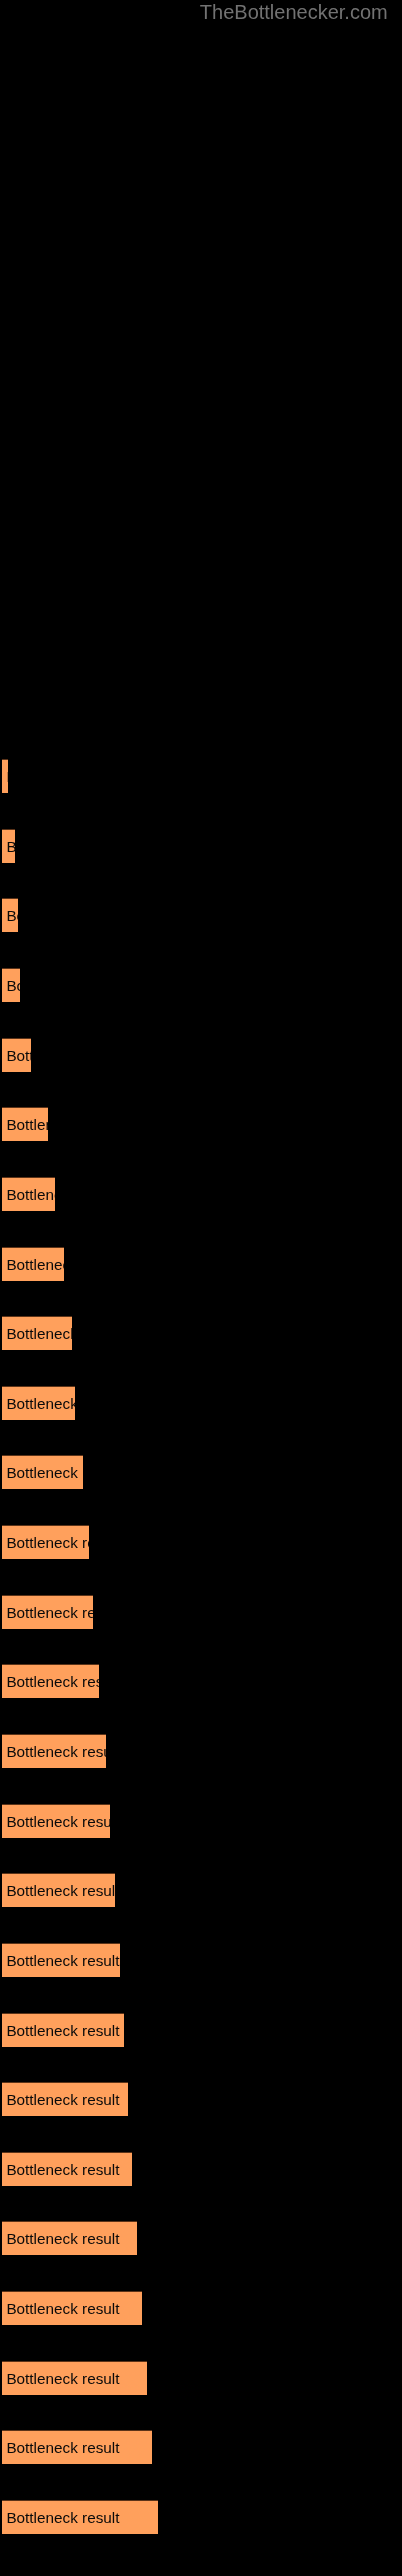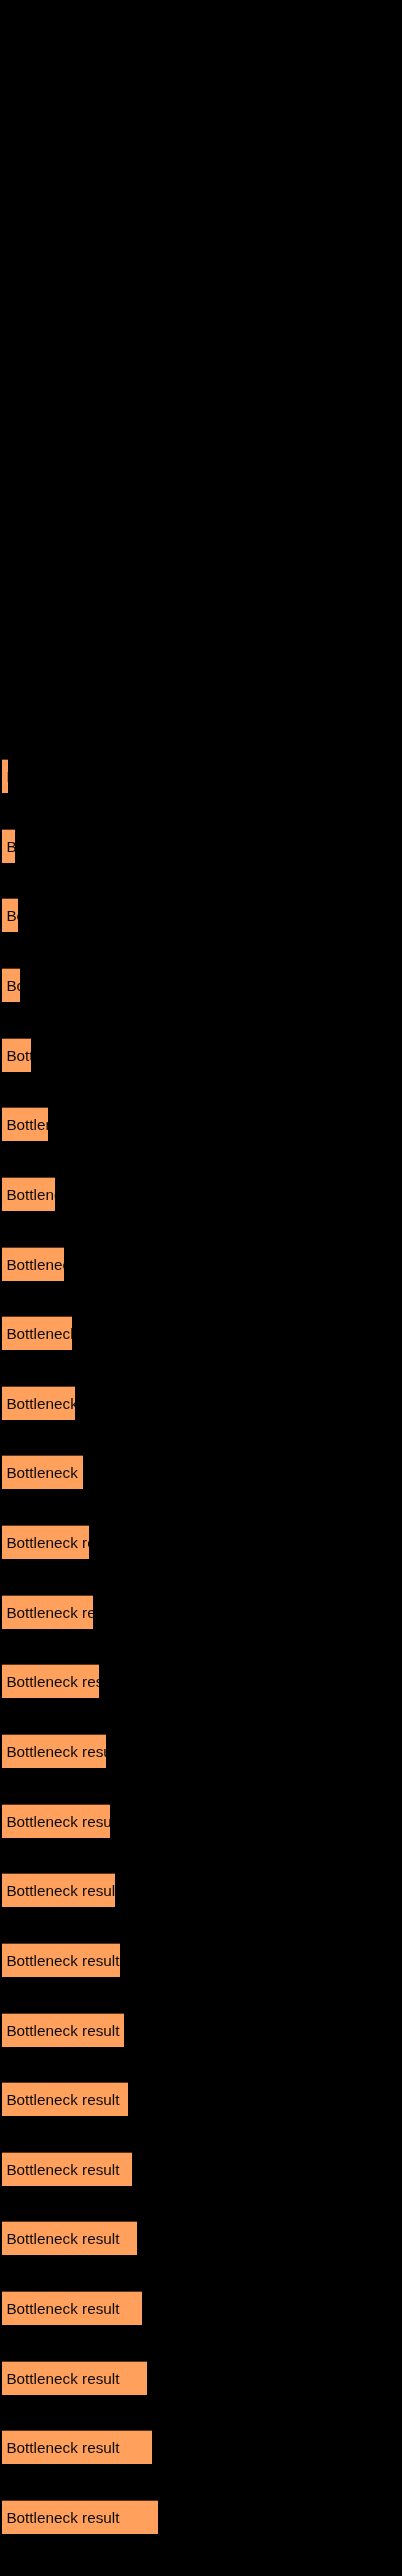--- a/index.html
+++ b/index.html
@@ -74,20 +74,21 @@
     font-family: "Liberation Sans", sans-serif;
     white-space: nowrap;
     pointer-events: none;
   }
 </style>
 </head>
 <body>
 
 <div id="chart-root">
 
+  <div id="watermark">TheBottlenecker.com</div>
 
   <div id="plot-area">
       <div class="bar-row" style="top: 759px; height: 34px;">
         <div class="bar" style="width: 6.4px; height: 34px; background: rgb(255, 160, 92); border-top-color: rgb(91, 51, 24);">
           <span class="bar-label" style="color: rgb(10, 10, 10);">Bottleneck result</span>
         </div>
       </div>
       <div class="bar-row" style="top: 829px; height: 34px;">
         <div class="bar" style="width: 13px; height: 34px; background: rgb(255, 160, 92); border-top-color: rgb(91, 51, 24);">
           <span class="bar-label" style="color: rgb(10, 10, 10);">Bottleneck result</span>

